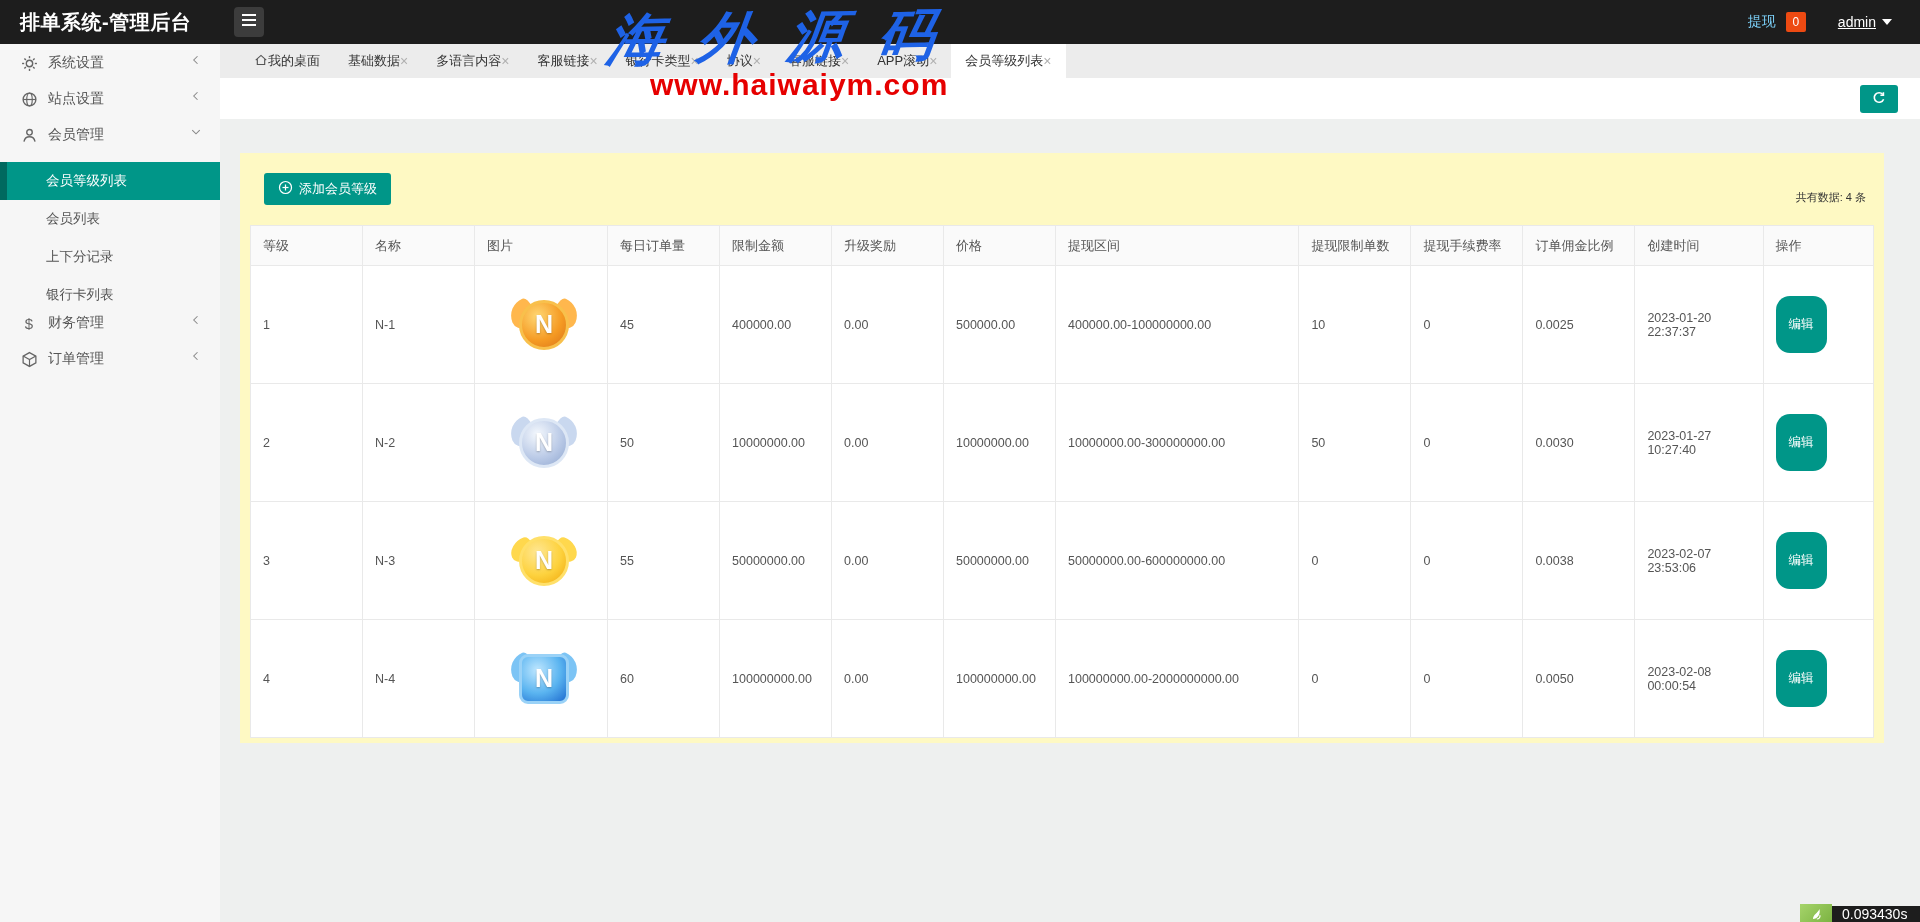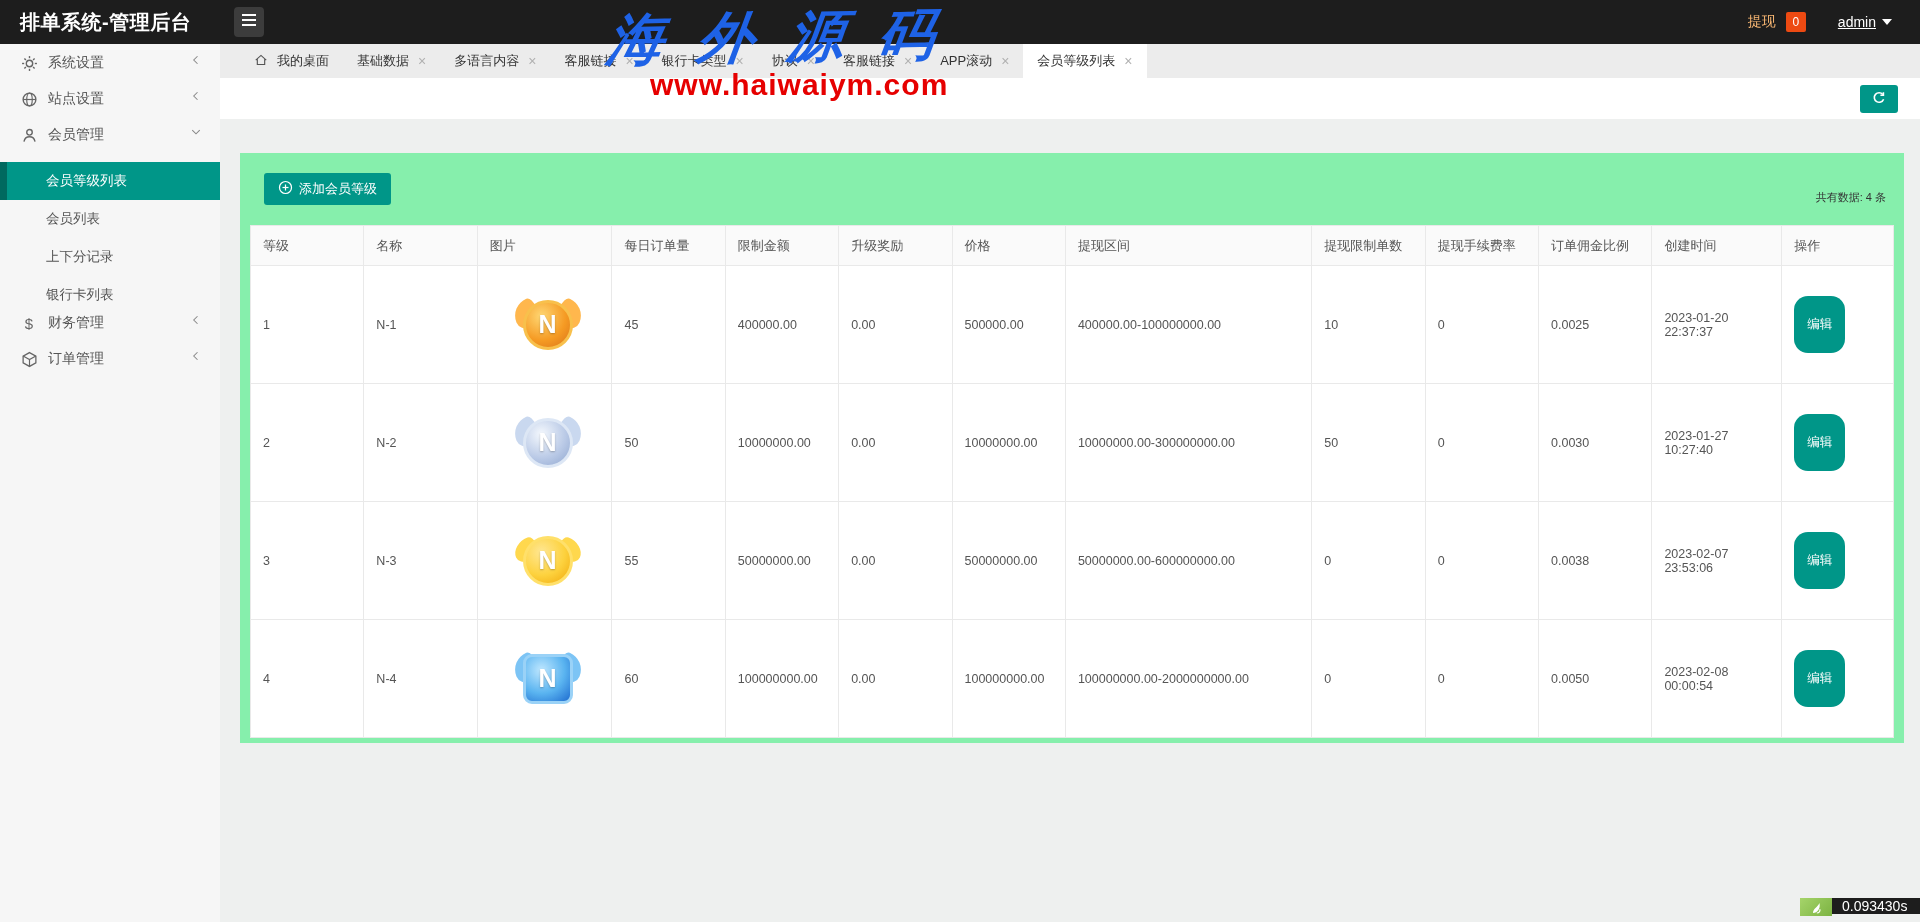--- a/index.html
+++ b/index.html
@@ -4,21 +4,21 @@
 <style>
   * { margin:0; padding:0; box-sizing:border-box; }
   html,body { width:1920px; height:922px; overflow:hidden; }
   body { font-family:"Liberation Sans", sans-serif; background:#eef0ef; position:relative; color:#555; }
 
   
   .topbar { position:absolute; top:0; left:0; width:1920px; height:44px; background:#1d1d1d; display:flex; align-items:center; z-index:5; }
   .brand { color:#fff; font-size:20px; font-weight:bold; padding-left:20px; width:220px; letter-spacing:.5px; }
   .hamburger { width:30px; height:30px; background:#3c3c3c; border-radius:4px; margin-left:14px; display:flex; align-items:center; justify-content:center; cursor:pointer; }
   .topbar-right { margin-left:auto; display:flex; align-items:center; gap:10px; padding-right:28px; }
-  .withdraw-label { color:#fdba74; font-size:14px; }
+  .withdraw-label { color:#7dd3fc; font-size:14px; }
   .withdraw-badge { min-width:20px; height:20px; background:#ed4a12; color:#fff; font-size:12px; border-radius:2px; display:flex; align-items:center; justify-content:center; padding:0 5px; }
   .user-box { display:flex; align-items:center; gap:6px; color:#fff; font-size:14px; margin-left:22px; cursor:pointer;text-decoration:underline; }
   .caret-down { width:0; height:0; border-left:5px solid transparent; border-right:5px solid transparent; border-top:6px solid #fff; }
 
   
   .watermark { position:absolute; left:608px; top:0px; z-index:99; pointer-events:none; text-align:left; }
   .wm1 { font-family:"DejaVu Serif", serif; font-style:italic; font-weight:bold; font-size:56px; color:#1e62e6; letter-spacing:34px; transform:skewX(-8deg) rotate(-1deg); white-space:nowrap; }
   .wm2 { font-size:30px; font-weight:bold; color:#e60000; letter-spacing:1px; margin:-8px 0 0 42px; }
 
   
@@ -28,28 +28,28 @@
   .side-item .lbl { flex:1; }
   .chev { display:flex; align-items:center; }
   .sub-item { height:38px; line-height:38px; padding-left:46px; font-size:13.5px; color:#555; cursor:pointer; }
   .sub-item.active { background:#009688; color:#fff; border-left:7px solid #00695f; padding-left:39px; }
   .dollar { font-size:15px; color:#666; }
 
   
   .main { position:absolute; left:220px; top:44px; right:0; bottom:0; }
 
   .tabbar { height:34px; background:#ececec; display:flex; align-items:stretch; padding-left:20px; }
-  .tab { display:flex; align-items:center; padding:0 14px; font-size:13px; color:#333; gap:9px; cursor:pointer; white-space:nowrap; }
+  .tab { display:flex; align-items:center; padding:0 14px; font-size:13px; color:#333; cursor:pointer; white-space:nowrap; }
   .tab[data-active="true"] { background:#fff; }
   .tab .x { color:#b0b0b0; font-size:14px; line-height:1; cursor:pointer; }
 
   .toolstrip { height:41px; background:#fff; position:relative; }
   .refresh-btn { position:absolute; right:22px; top:7px; width:38px; height:28px; background:#009688; border:none; border-radius:3px; display:flex; align-items:center; justify-content:center; cursor:pointer; }
 
-  .card { margin:34px 16px 0 20px; height:590px; background:#86efac; padding:20px 10px 0 10px; }
+  .card { margin:34px 36px 0 20px; height:590px; background:#fef9c3; padding:20px 10px 0 10px; }
   .card-top { display:flex; align-items:flex-end; justify-content:space-between; padding:0 4px 0 14px; }
   .add-btn { background:#009688; color:#fff; border:none; border-radius:3px; height:32px; padding:0 14px; font-size:13px; display:flex; align-items:center; gap:6px; cursor:pointer; }
   .total-text { font-size:11px; color:#333; padding-right:4px; }
 
   table.grid { width:100%; border-collapse:collapse; table-layout:fixed; margin-top:20px; }
   .grid th, .grid td { border:1px solid #e9e9e9; font-weight:normal; text-align:left; padding:6px 6px 6px 12px; font-size:12.5px; color:#555; word-wrap:break-word; }
   .grid th { background:#fafafa; height:40px; color:#555; font-size:13px; }
   .grid td { height:118px; background:#fff; vertical-align:middle; }
   .edit-btn { background:#009688; color:#fff; border:none; border-radius:14px; padding:20px 13px; font-size:12.5px; cursor:pointer; }
 
@@ -62,21 +62,21 @@
   .badge[data-style="gold"]   .wing { background:#ffb74d; }
   .badge[data-style="gold"]   .coin { background:radial-gradient(circle at 35% 30%, #ffd773, #f59a23 58%, #d9731a); border:3px solid #f8c04c; }
   .badge[data-style="silver"] .wing { background:#c9d8ef; }
   .badge[data-style="silver"] .coin { background:radial-gradient(circle at 35% 30%, #f4f8fd, #b9c9e6 58%, #8fa6cf); border:3px solid #dde7f5; }
   .badge[data-style="coin"]   .wing { background:#ffd84d; height:22px; top:8px; }
   .badge[data-style="coin"]   .coin { background:radial-gradient(circle at 35% 30%, #ffe793, #fdd23e 55%, #f0a70a); border:3px solid #ffe06a; }
   .badge[data-style="ice"]    .wing { background:#7cc4f5; }
   .badge[data-style="ice"]    .coin { background:radial-gradient(circle at 35% 30%, #bfe7ff, #5ab4f0 55%, #1f6dd0); border:3px solid #9ad2f7; border-radius:18%; }
 
   
-  .trace { position:absolute; right:0; bottom:0; display:flex; align-items:flex-start; height:24px; z-index:10; }
+  .trace { position:absolute; right:0; bottom:0; display:flex; align-items:flex-end; height:24px; z-index:10; }
   .trace-logo { width:32px; background:linear-gradient(135deg,#a5d46a,#7cb342); display:flex; align-items:center; justify-content:center; cursor:pointer; }
   .trace-time { background:#1d1d1d; color:#fff; font-size:14px; display:flex; align-items:center; padding:0 10px; min-width:88px; }
 </style>
 </head>
 <body>
 
 <div class="topbar">
   <div class="brand">排单系统-管理后台</div>
   <div class="hamburger">
     <span>

